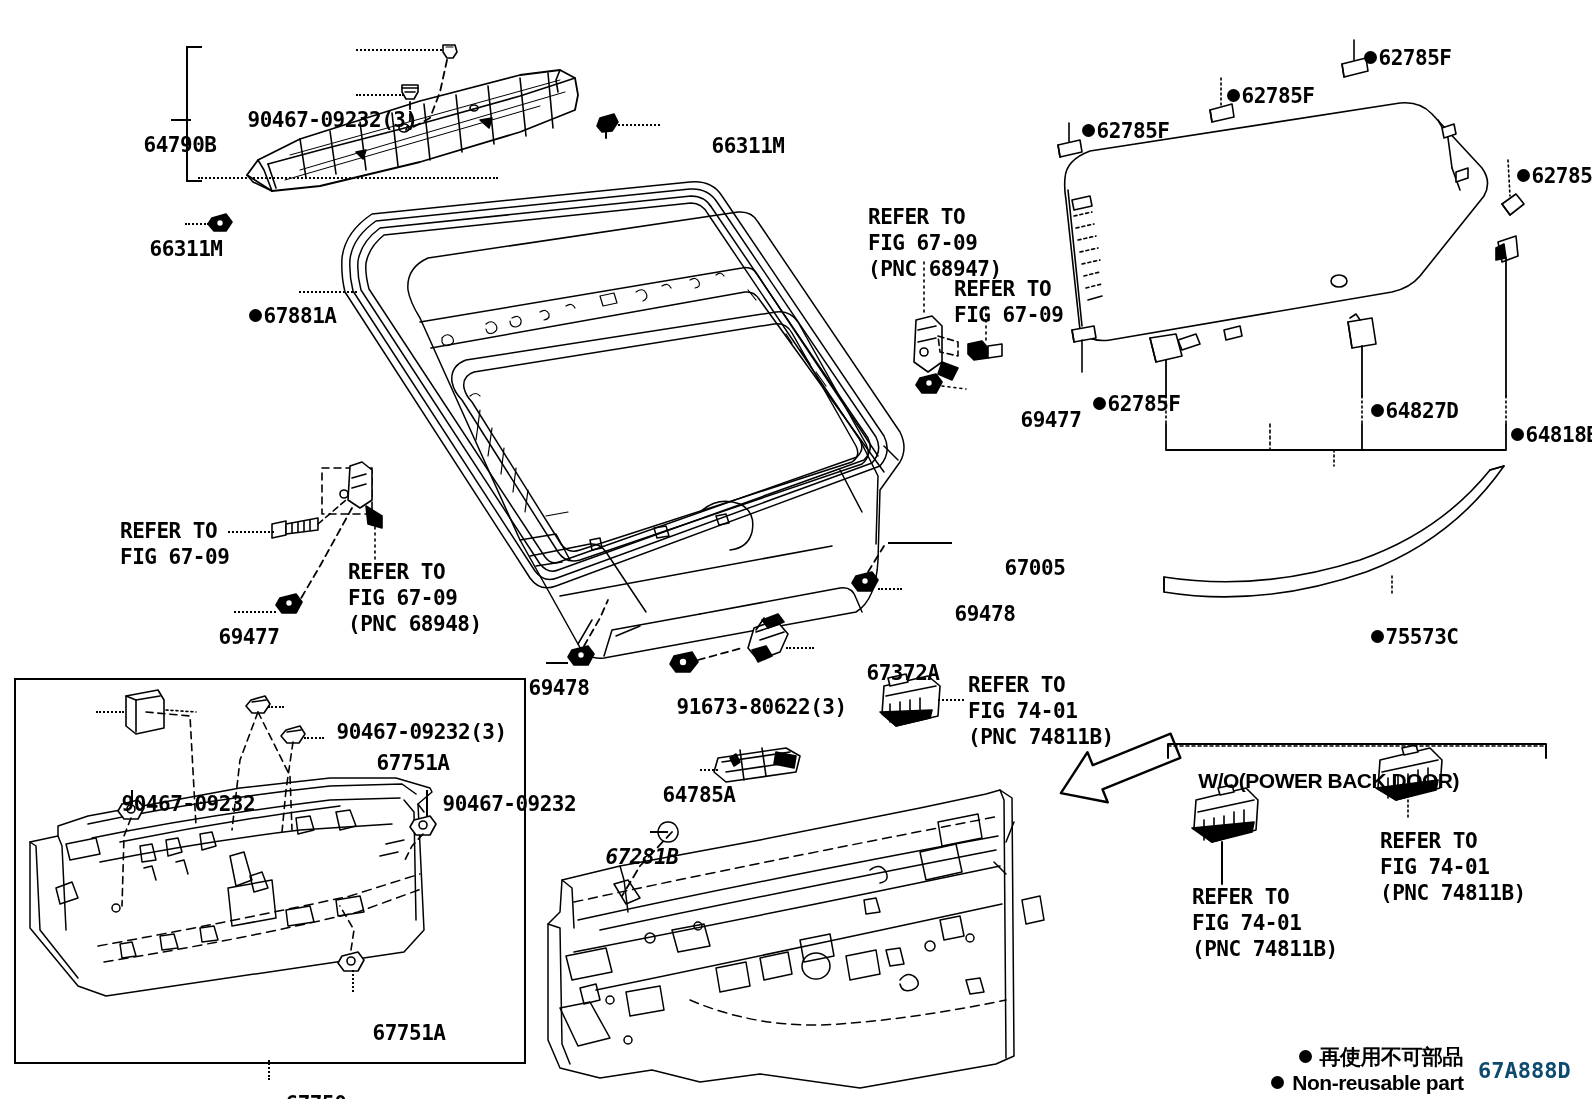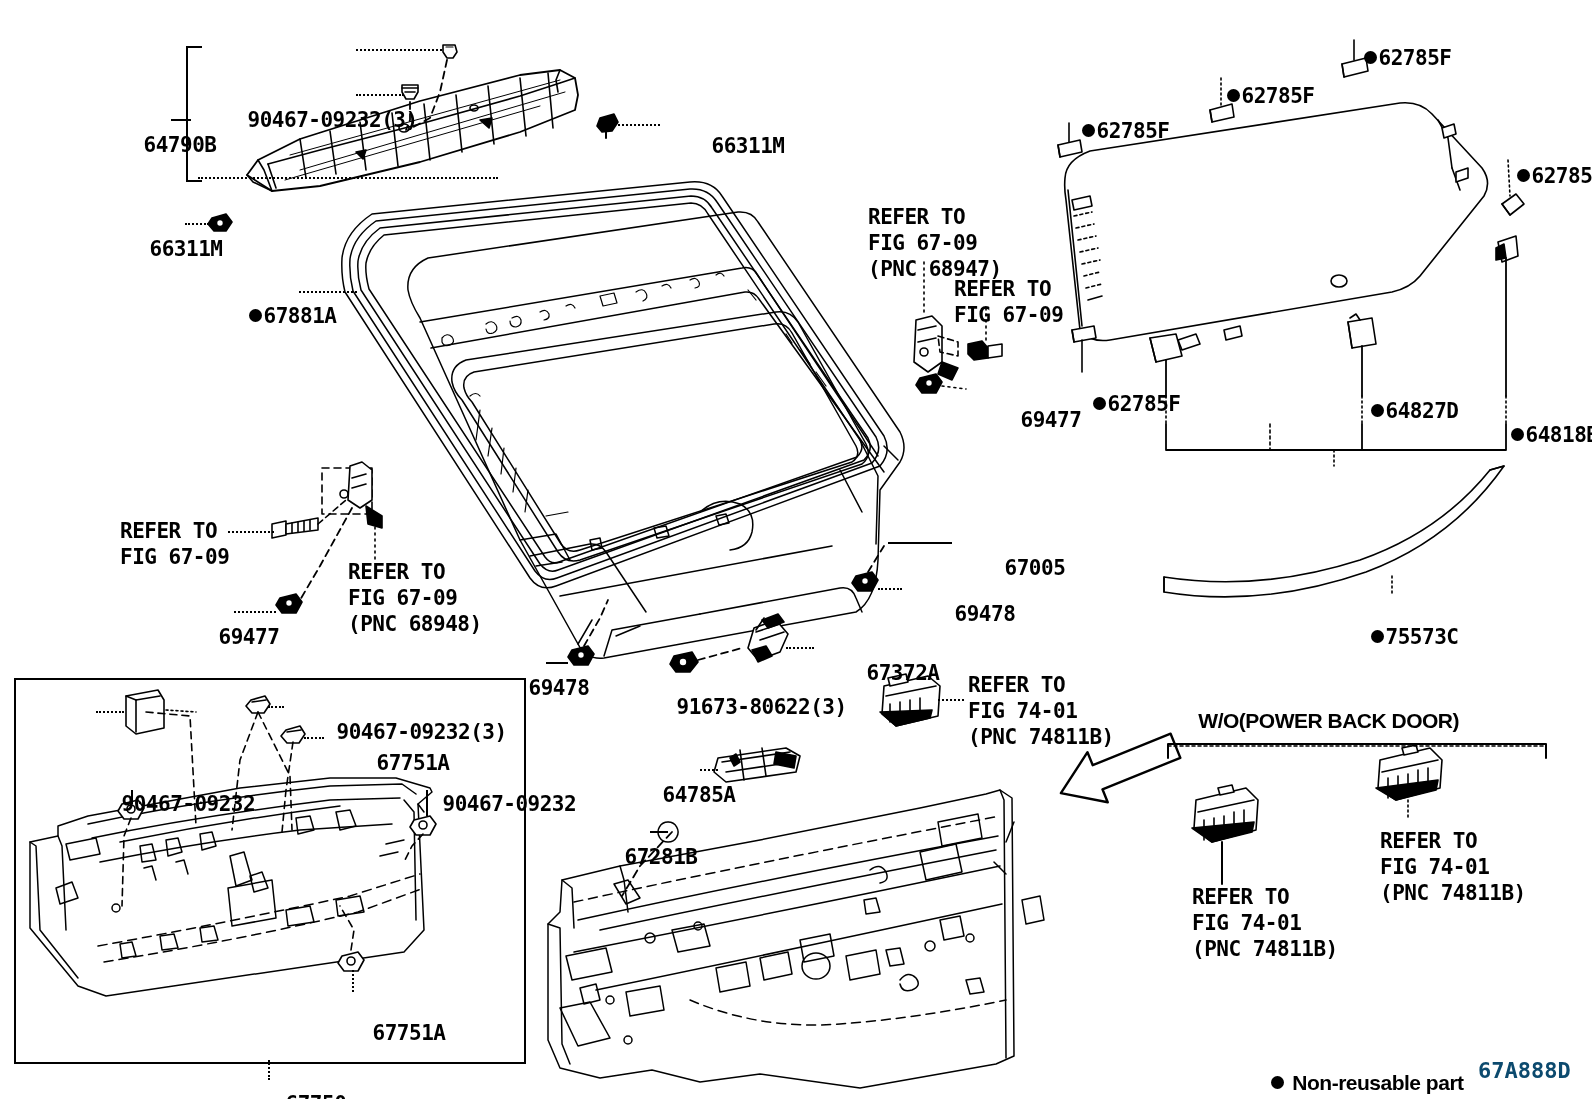--- a/index.html
+++ b/index.html
@@ -588,21 +588,21 @@
   <div class="lbl" style="left:614px;top:756px;">
     <span>64785A</span>
   </div>
   <div class="dotted-h" style="left:700px;top:769px;width:18px;"></div>
 
   <div class="lbl" style="left:968px;top:672px;white-space:pre;">REFER TO
 FIG 74-01
 (PNC 74811B)</div>
   <div class="dotted-h" style="left:938px;top:699px;width:26px;"></div>
 
-  <div class="lbl" style="left:576px;top:818px;">
+  <div class="lbl" style="left:557px;top:818px;font-style:italic;">
     <span>67281B</span>
   </div>
   <div class="leader h" style="left:650px;top:831px;width:18px;"></div>
 
   <div class="lbl" style="left:1033px;top:92px;">
     <span class="dot"></span><span>62785F</span>
   </div>
   <div class="lbl" style="left:1178px;top:57px;">
     <span class="dot"></span><span>62785F</span>
   </div>
@@ -651,32 +651,35 @@
   <div class="lbl" style="left:394px;top:765px;">
     <span>90467-09232</span>
   </div>
   <div class="leader v" style="left:426px;top:790px;height:26px;"></div>
 
   <div class="lbl" style="left:324px;top:994px;">
     <span>67751A</span>
   </div>
   <div class="dotted-v" style="left:352px;top:970px;height:22px;"></div>
 
-  <div class="lbl" style="left:1177px;top:682px;font-family:'Liberation Sans', sans-serif;font-size:21px;font-weight:700;">
+  <div class="lbl" style="left:1177px;top:742px;font-family:'Liberation Sans', sans-serif;font-size:21px;font-weight:700;">
     <span>W/O(POWER BACK DOOR)</span>
   </div>
 
   <div class="lbl" style="left:1192px;top:884px;white-space:pre;">REFER TO
 FIG 74-01
 (PNC 74811B)</div>
 
   <div class="lbl" style="left:1380px;top:828px;white-space:pre;">REFER TO
 FIG 74-01
 (PNC 74811B)</div>
 
+  <div class="lbl legend" style="left:1250px;top:1018px;">
+    <span class="dot"></span><span class="cjk">再使用不可部品</span>
+  </div>
   <div class="lbl legend" style="left:1250px;top:1044px;font-family:'Liberation Sans', sans-serif;">
     <span class="dot"></span><span>Non-reusable part</span>
   </div>
 
   <div class="figid" style="left:1478px;top:1058px;">
     <span>67A888D</span>
   </div>
 
 </div>
 

